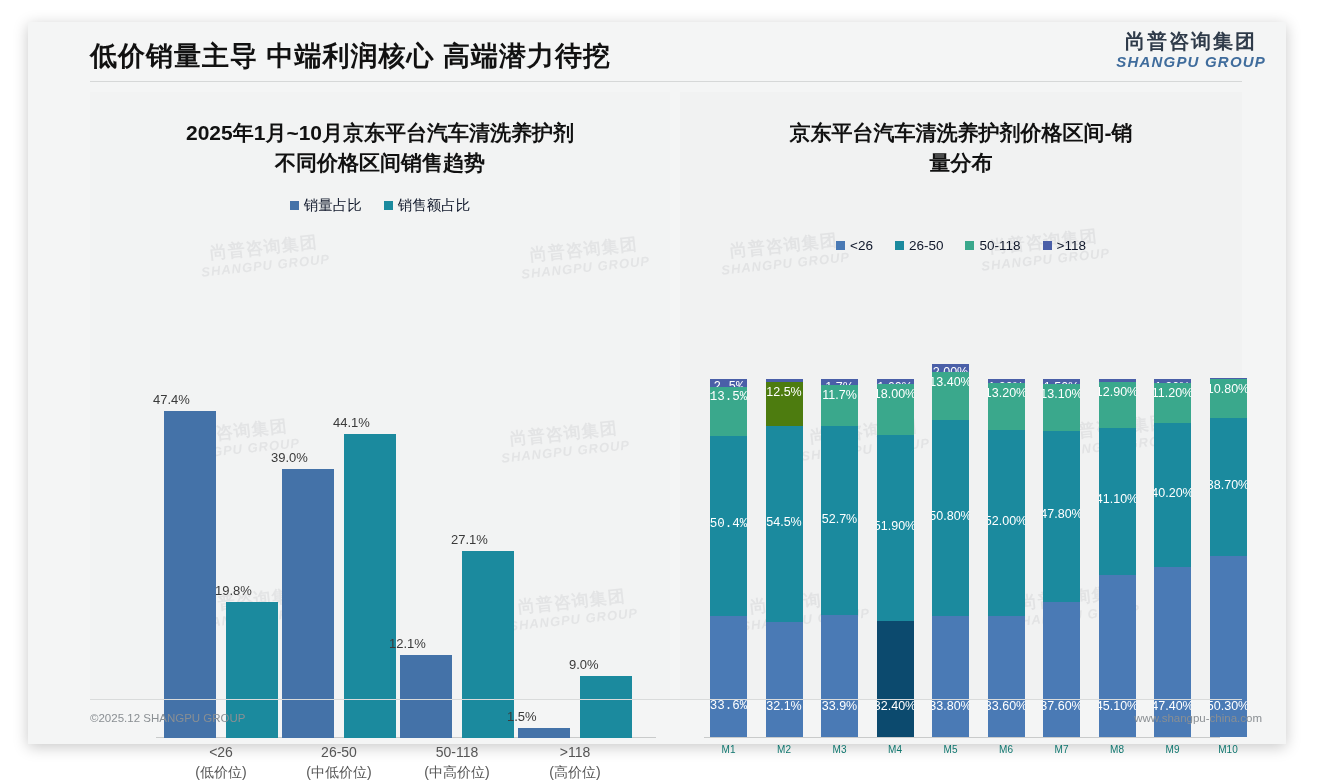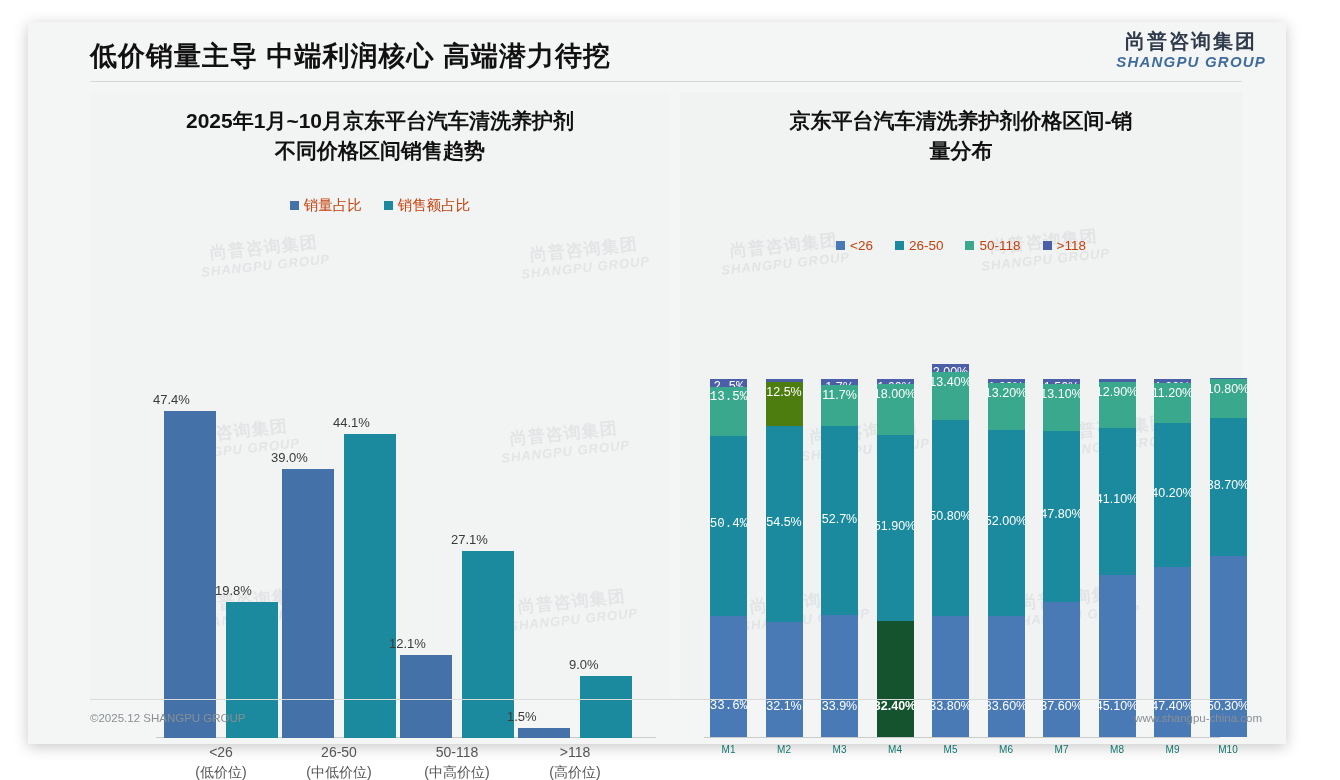--- a/index.html
+++ b/index.html
@@ -25,35 +25,35 @@
 
   
   .panel{position:absolute;top:70px;height:608px;background:#f2f3f3;}
   .panel-left{left:62px;width:580px;}
   .panel-right{left:652px;width:562px;background:#f1f2f2;}
 
   .chart-title{
     position:absolute;left:0;top:14px;width:100%;text-align:center;
     font-size:21px;font-weight:bold;color:#111;line-height:1.45;
   }
-  .chart-title.two-line{top:14px;}
+  .chart-title.two-line{top:26px;}
 
   
   .wm{
     position:absolute;color:rgba(120,125,130,0.12);font-weight:bold;
     pointer-events:none;white-space:nowrap;line-height:1.2;text-align:center;
   }
   .wm .c{font-size:17px;letter-spacing:1px;}
   .wm .e{font-size:13px;font-style:italic;letter-spacing:1px;}
 
   
   .legend{position:absolute;width:100%;display:flex;justify-content:center;align-items:center;}
   .legend-item{display:flex;align-items:center;margin:0 11px;}
   .legend-swatch{width:9px;height:9px;margin-right:5px;}
-  .legend-label{font-size:13.5px;color:#c2410c;}
+  .legend-label{font-size:13.5px;color:#0f172a;}
   .legend-left .legend-label{font-size:14.5px;}
 
   
   .plot-left{position:absolute;left:66px;top:268px;width:500px;height:378px;}
   .axis-line{position:absolute;left:0;bottom:0;width:100%;height:1.5px;background:#c9cbcb;}
   .bar{position:absolute;bottom:0;}
   .bar-lbl{
     position:absolute;width:74px;text-align:left;font-size:13px;color:#3a3a3a;
     white-space:nowrap;
   }
@@ -280,21 +280,21 @@
         <div class="sbar" style="left: 172.5px;">
           <div class="seg topseg" style="height: 5.728px; background: rgb(74, 95, 168);">
             <span>1.60%</span>
           </div>
           <div class="seg g3" style="height: 50.478px; background: rgb(58, 168, 140);">
             <span>18.00%</span>
           </div>
           <div class="seg mid" style="height: 185.802px; background: rgb(27, 138, 158);">
             <span>51.90%</span>
           </div>
-          <div class="seg bot" style="height: 115.992px; background: #14532d; font-weight: bold;">
+          <div class="seg bot" style="height: 115.992px; background: #0c4a6e;">
             <span>32.40%</span>
           </div>
         </div>
         <div class="xmonth" style="left: 172.5px;">M4</div>
         <div class="sbar" style="left: 228px;">
           <div class="seg topseg" style="height: 7.16px; background: rgb(74, 95, 168);">
             <span>2.00%</span>
           </div>
           <div class="seg g3" style="height: 47.972px; background: rgb(58, 168, 140);">
             <span>13.40%</span>

